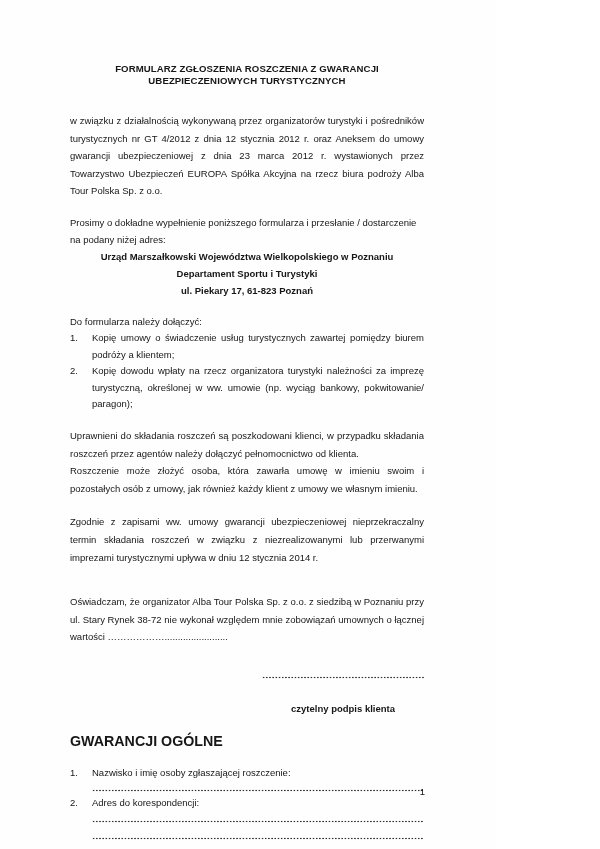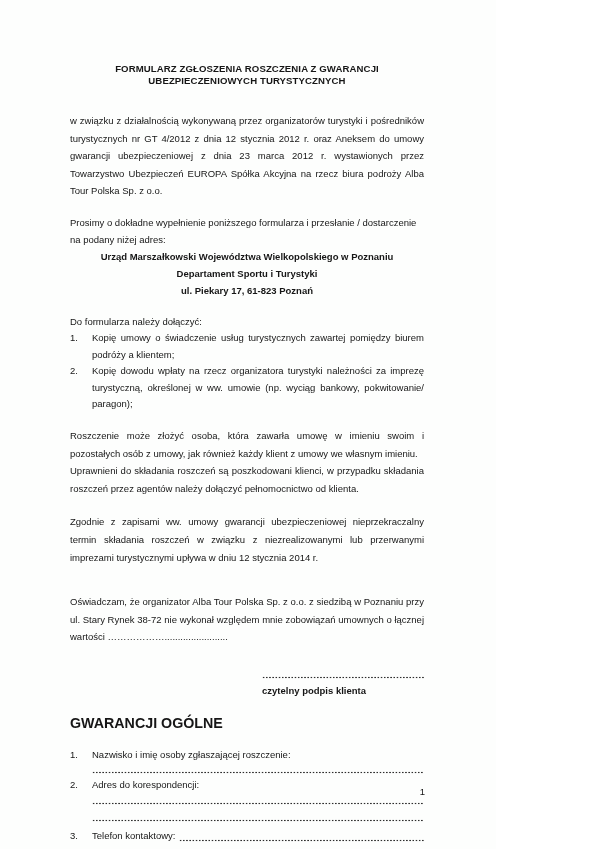--- a/index.html
+++ b/index.html
@@ -31,21 +31,21 @@
   .dots{
     background-image:radial-gradient(circle,#2e2e2e 0.9px,rgba(0,0,0,0) 1.15px);
     background-size:3.2px 3.2px;
     background-repeat:repeat-x;
     background-position:left bottom 2px;
   }
   .dotline{height:13px;}
   .indent{margin-left:22px;}
   .fill{flex:1 1 auto;margin-left:4px;}
   .sig-block{width:162px;margin:22px 0 0 auto;}
-  .sig-label{margin-top:3px;font-weight:bold;line-height:13px;}
+  .sig-label{margin-top:21px;text-align:center;font-weight:bold;line-height:13px;}
   .section-head{margin:20px 0 0 0;font-weight:bold;line-height:12px;}
   .gi-row1{margin-top:18px;}
   .gi-gap4{margin-top:4px;}
   .gi-gap1{margin-top:1px;}
   .options-row{margin:5px 0 0 42px;line-height:14px;}
   .opt{display:inline-block;}
   .opt-no{margin-left:44px;}
   .page-num{position:absolute;top:786px;right:71px;line-height:12px;}
 </style>
 </head>
@@ -66,22 +66,22 @@
   <div class="irow">
     <span class="num">1.</span>
     <div class="icontent">Kopię umowy o świadczenie usług turystycznych zawartej pomiędzy biurem podróży a klientem;</div>
   </div>
   <div class="irow">
     <span class="num">2.</span>
     <div class="icontent">Kopię dowodu wpłaty na rzecz organizatora turystyki należności za imprezę turystyczną, określonej w ww. umowie (np. wyciąg bankowy, pokwitowanie/ paragon);</div>
   </div>
 
   <div class="mt14">
+    <p class="para">Uprawnieni do składania roszczeń są poszkodowani klienci, w przypadku składania roszczeń przez agentów należy dołączyć pełnomocnictwo od klienta.</p>
     <p class="para">Roszczenie może złożyć osoba,  która zawarła umowę w imieniu swoim i pozostałych osób z umowy, jak również każdy klient z umowy we własnym imieniu.</p>
-    <p class="para">Uprawnieni do składania roszczeń są poszkodowani klienci, w przypadku składania roszczeń przez agentów należy dołączyć pełnomocnictwo od klienta.</p>
   </div>
 
   <p class="para mt16"><span>Zgodnie z zapisami ww. umowy gwarancji ubezpieczeniowej nieprzekraczalny termin składania roszczeń w związku z niezrealizowanymi lub przerwanymi imprezami turystycznymi upływa w dniu </span><span class="bold">12 stycznia 2014 r.</span></p>
 
   <p class="para bold mt27"><span>Oświadczam, że organizator Alba Tour Polska Sp. z o.o. z siedzibą w Poznaniu przy ul. Stary Rynek 38-72 nie wykonał względem mnie zobowiązań umownych o łącznej wartości </span><span>………………........................</span></p>
 
   <div class="sig-block">
     <div class="dots dotline"></div>
     <div class="sig-label">czytelny podpis klienta</div>
   </div>

